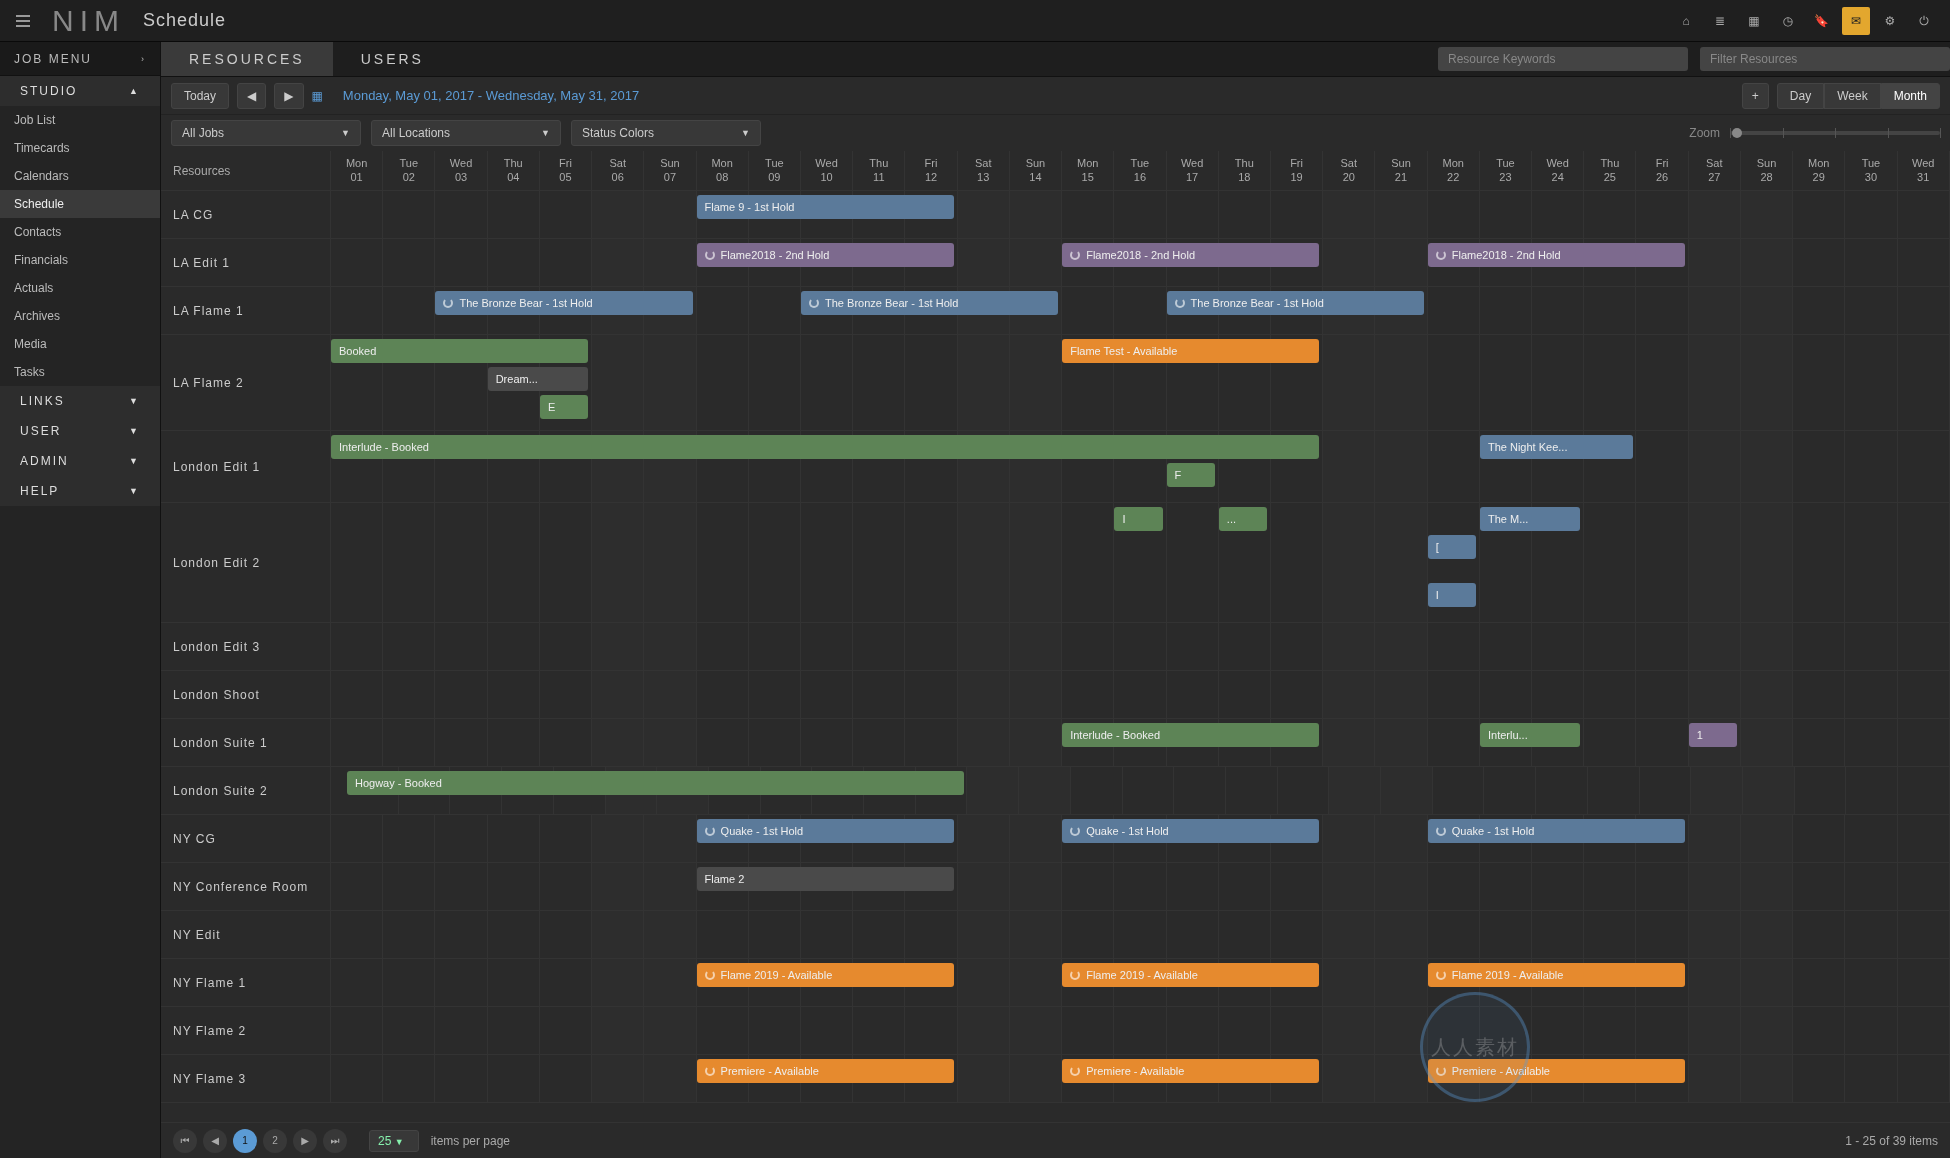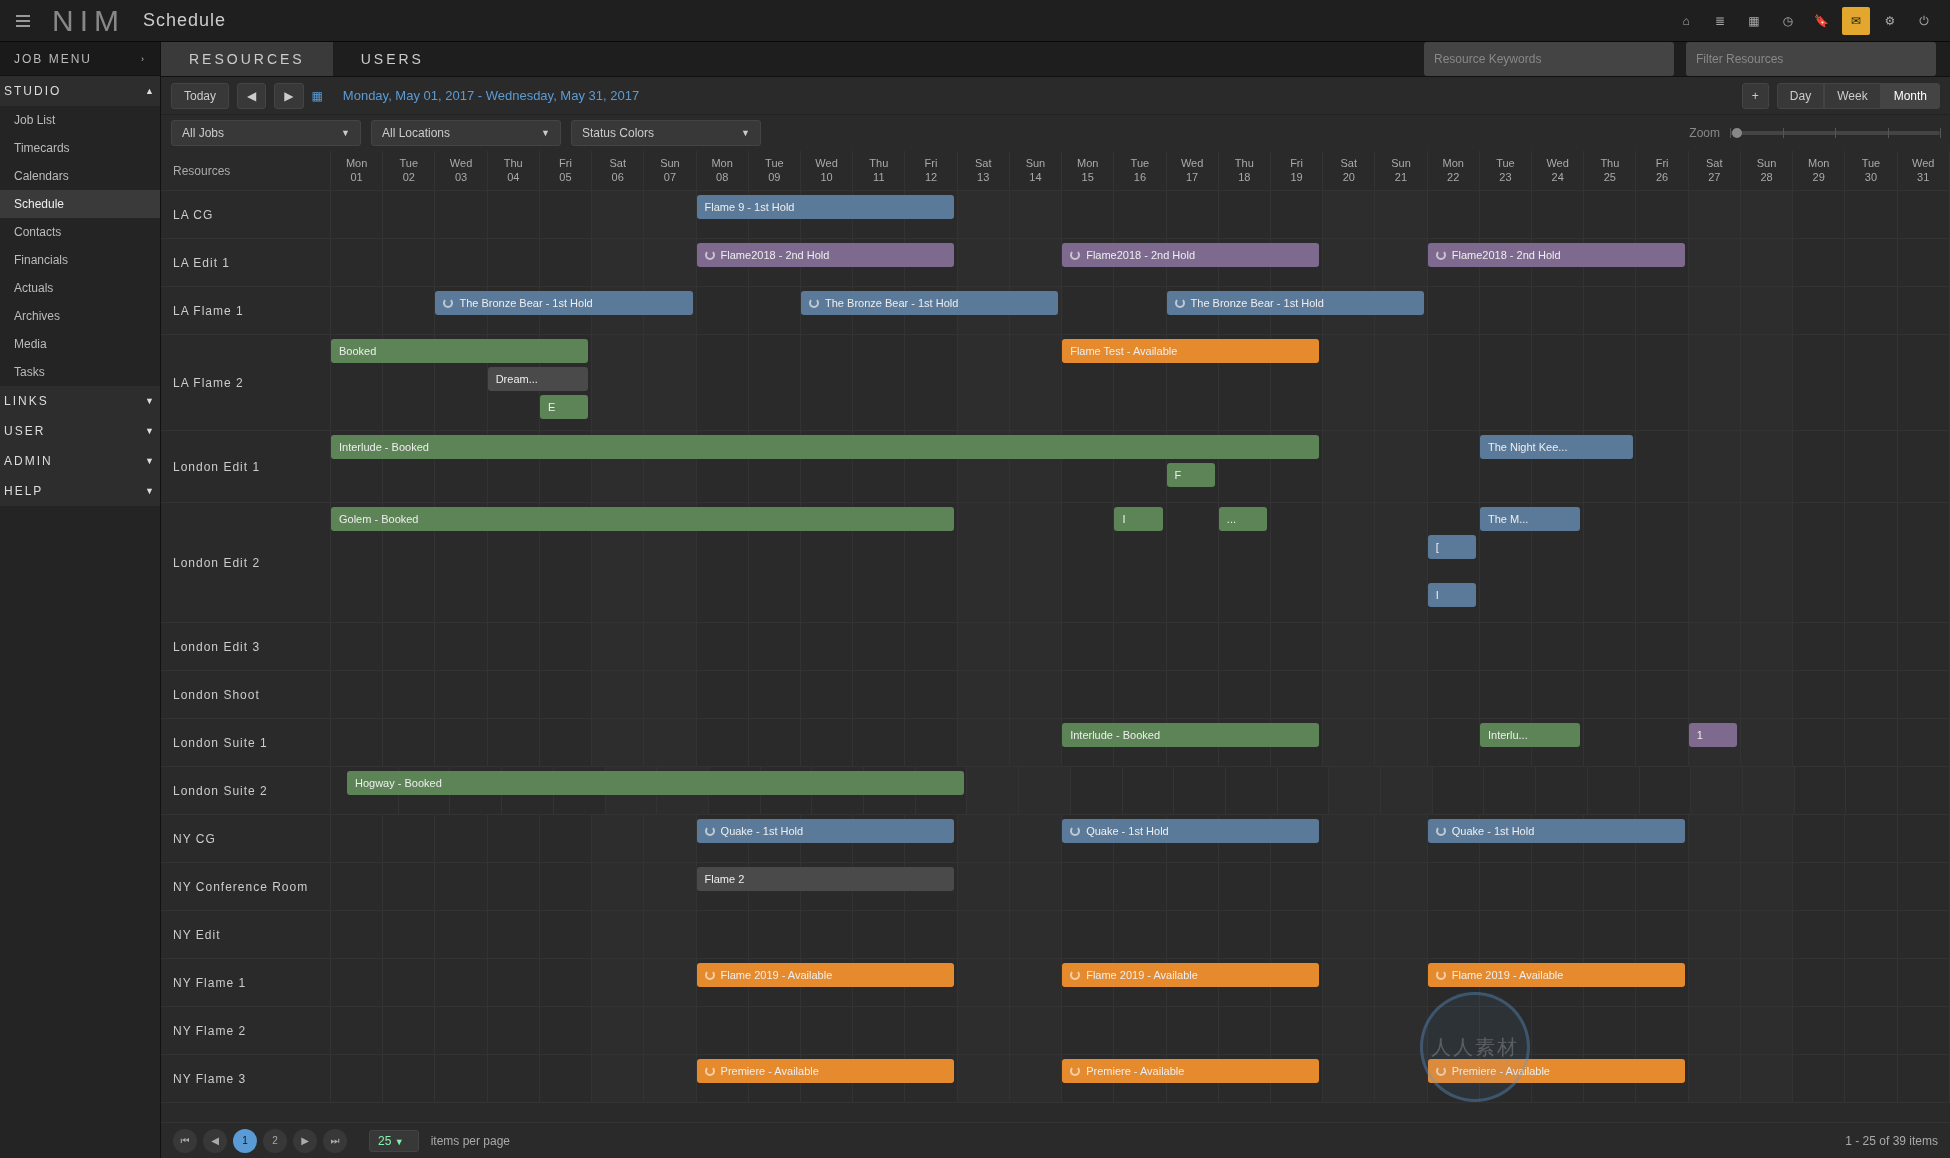--- a/index.html
+++ b/index.html
@@ -8,28 +8,28 @@
 .menu-icon { display:flex; flex-direction:column; gap:3px; cursor:pointer; padding:4px; }
 .menu-icon span { width:14px; height:2px; background:#999; }
 .logo { font-size:30px; font-weight:300; letter-spacing:6px; color:#888; margin-left:18px; }
 .page-title { font-size:18px; color:#ccc; margin-left:18px; font-weight:300; letter-spacing:1px; }
 .top-icons { margin-left:auto; display:flex; gap:6px; align-items:center; }
 .top-icons .tbtn { width:28px; height:28px; display:flex; align-items:center; justify-content:center; color:#aaa; cursor:pointer; border-radius:2px; }
 .top-icons .tbtn.hl { background:#e3a72e; color:#222; }
 .layout { display:flex; height:calc(100% - 42px); }
 .sidebar { width:161px; background:#242424; display:flex; flex-direction:column; border-right:1px solid #111; }
 .jobmenu { height:34px; background:#1a1a1a; color:#bbb; display:flex; align-items:center; justify-content:space-between; padding:0 14px; letter-spacing:2px; font-size:12px; cursor:pointer; border-bottom:1px solid #111;}
-.side-section { background:#2d2d2d; color:#ddd; height:30px; display:flex; align-items:center; justify-content:space-between; padding:0 4px; letter-spacing:2px; font-size:12px; cursor:pointer; }
+.side-section { background:#2d2d2d; color:#ddd; height:30px; display:flex; align-items:center; justify-content:space-between; padding:0 20px; letter-spacing:2px; font-size:12px; cursor:pointer; }
 .side-item { height:28px; display:flex; align-items:center; padding:0 14px; color:#bbb; cursor:pointer; font-size:12px; }
 .side-item.active { background:#3a3a3a; color:#eee; }
 .main { flex:1; display:flex; flex-direction:column; background:#2a2a2a; }
 .tabrow { height:35px; background:#1e1e1e; display:flex; align-items:stretch; border-bottom:1px solid #111; }
 .tab { padding:0 28px; display:flex; align-items:center; letter-spacing:3px; color:#ccc; cursor:pointer; font-size:14px; }
 .tab.active { background:#3a3a3a; }
-.searchboxes { margin-left:auto; display:flex; gap:12px; padding-right:14px; }
+.searchboxes { margin-left:auto; display:flex; align-items:center; gap:12px; }
 .searchboxes input { background:#444; border:none; border-radius:3px; padding:5px 10px; color:#ccc; width:250px; font-size:12px; }
 .searchboxes input::placeholder { color:#888; }
 .toolbar { height:38px; display:flex; align-items:center; padding:5px 10px; gap:8px; background:#2a2a2a; border-bottom:1px solid #222; }
 .btn { background:#383838; border:1px solid #444; color:#ccc; padding:5px 12px; border-radius:3px; cursor:pointer; font-size:12px; }
 .btn.sm { padding:5px 9px; }
 .btn.active { background:#444; color:#fff; }
 .date-label { color:#5b9bd5; margin-left:12px; font-size:13px; }
 .spacer { flex:1; }
 .viewbtns { display:flex; }
 .viewbtns .btn { border-radius:0; }
@@ -594,23 +594,20 @@
                 <div class="daycell"></div>
                 <div class="daycell"></div>
                 <div class="daycell"></div>
                 <div class="daycell we"></div>
                 <div class="daycell we"></div>
                 <div class="daycell"></div>
                 <div class="daycell"></div>
                 <div class="daycell"></div>
               </div>
               <div class="events" style="height: 120px;">
-                <div class="ev c-green" style="left: 0%; width: calc(38.7097% - 4px); top: 4px;">
-                  <span>Golem - Booked</span>
-                </div>
                 <div class="ev c-green" style="left: 48.3871%; width: calc(3.22581% - 4px); top: 4px;">
                   <span>I</span>
                 </div>
                 <div class="ev c-green" style="left: 54.8387%; width: calc(3.22581% - 4px); top: 4px;">
                   <span>...</span>
                 </div>
                 <div class="ev c-blue" style="left: 70.9677%; width: calc(6.45161% - 4px); top: 4px;">
                   <span>The M...</span>
                 </div>
                 <div class="ev c-blue" style="left: 67.7419%; width: calc(3.22581% - 4px); top: 32px;">

